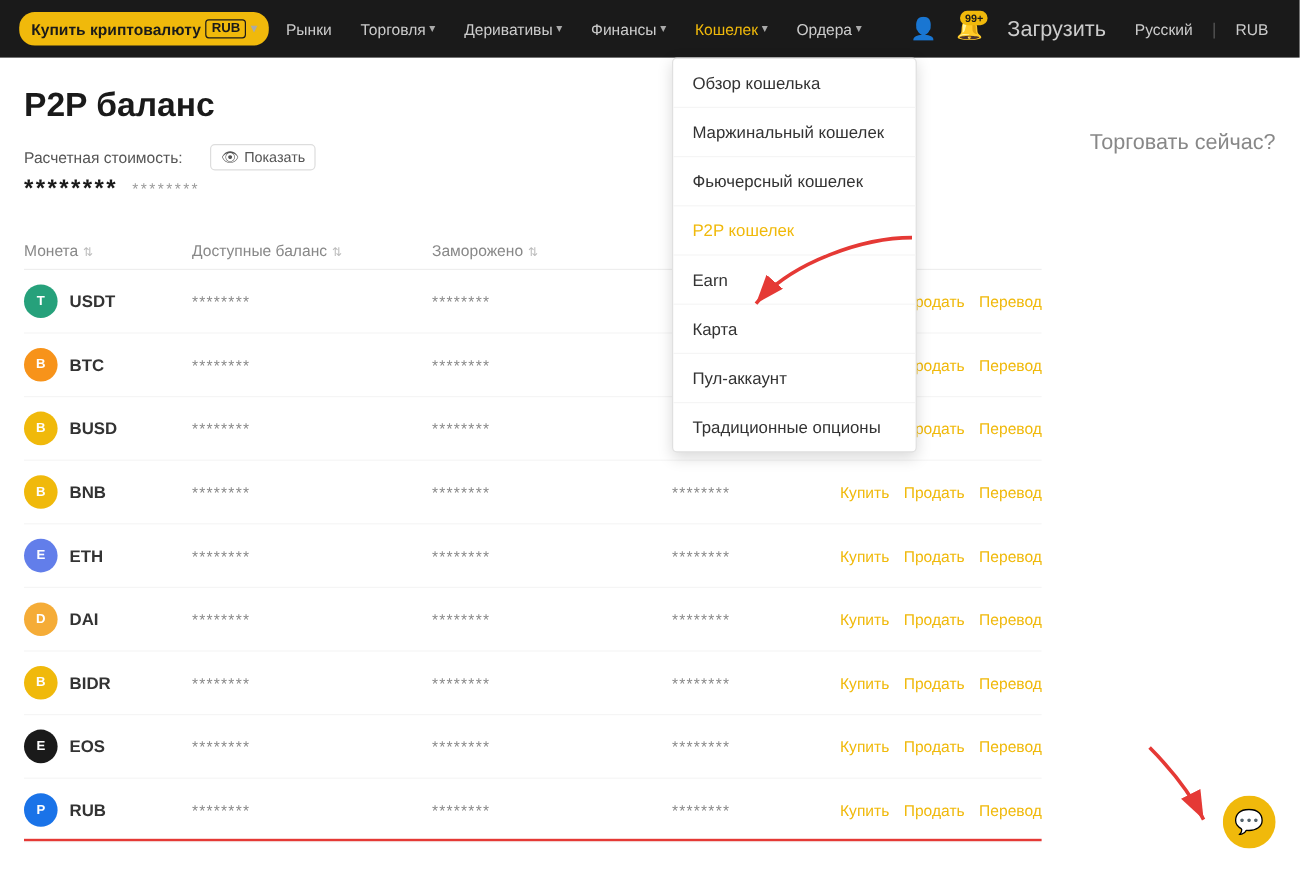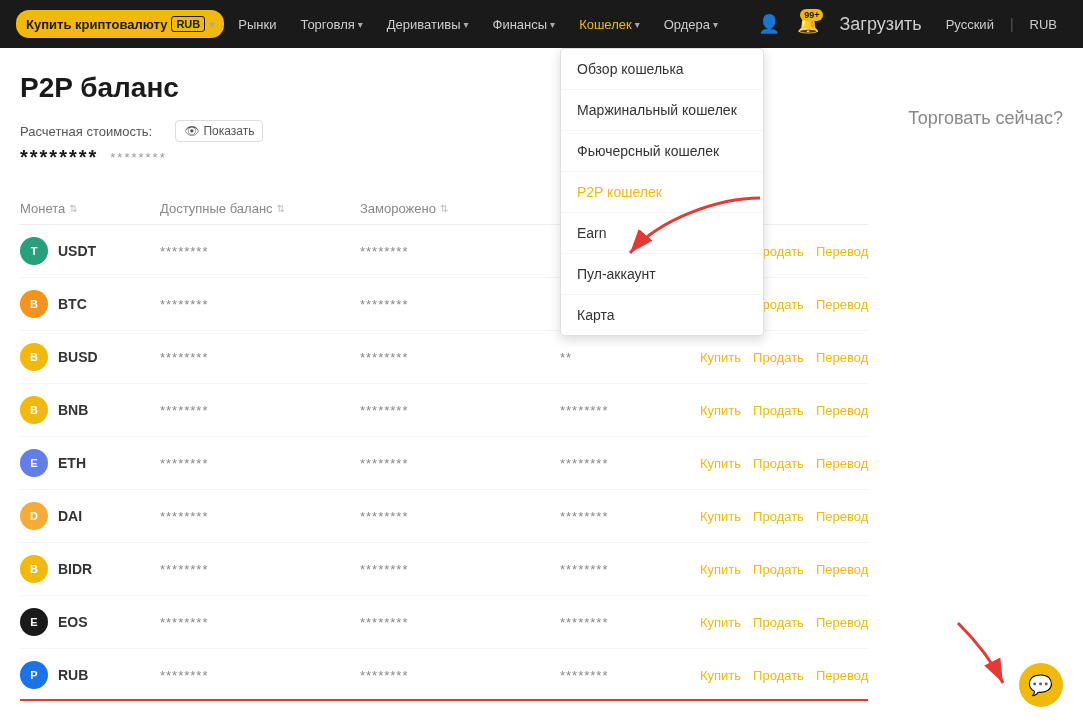--- a/index.html
+++ b/index.html
@@ -154,21 +154,21 @@
     .table-header {
       display: grid;
       grid-template-columns: 140px 200px 200px 140px 1fr;
       border-bottom: 1px solid #eee;
       padding: 8px 0;
       color: #888;
       font-size: 13px;
     }
     .table-header-cell {
       display: flex;
-      align-items: center;
+      align-items: flex-end;
       gap: 4px;
     }
     .sort-icon { font-size: 10px; color: #bbb; }
 
     .table-row {
       display: grid;
       grid-template-columns: 140px 200px 200px 140px 1fr;
       border-bottom: 1px solid #f5f5f5;
       padding: 12px 0;
       align-items: center;
@@ -527,22 +527,23 @@
   <div class="right-side">
     <span class="trade-now-text">Торговать сейчас?</span>
   </div>
 
   <div class="dropdown-overlay" id="wallet-dropdown">
       <div class="dropdown-item"><span>Обзор кошелька</span></div>
       <div class="dropdown-item"><span>Маржинальный кошелек</span></div>
       <div class="dropdown-item"><span>Фьючерсный кошелек</span></div>
       <div class="dropdown-item active"><span>P2P кошелек</span></div>
       <div class="dropdown-item"><span>Earn</span></div>
+      <div class="dropdown-item"><span>Карта</span></div>
       <div class="dropdown-item"><span>Пул-аккаунт</span></div>
-      <div class="dropdown-item"><span>Карта</span></div>
+      <div class="dropdown-item"><span>Традиционные опционы</span></div>
     </div>
 
   <div class="arrow-container">
     <svg width="160" height="80">
       <defs>
         <marker id="arrowhead" markerWidth="8" markerHeight="6" refX="8" refY="3" orient="auto">
           <polygon points="0 0, 8 3, 0 6" fill="#e53935"></polygon>
         </marker>
       </defs>
       <path d="M 140 10 C 100 10, 40 30, 10 65" stroke="#e53935" stroke-width="3" fill="none" marker-end="url(#arrowhead)"></path>

